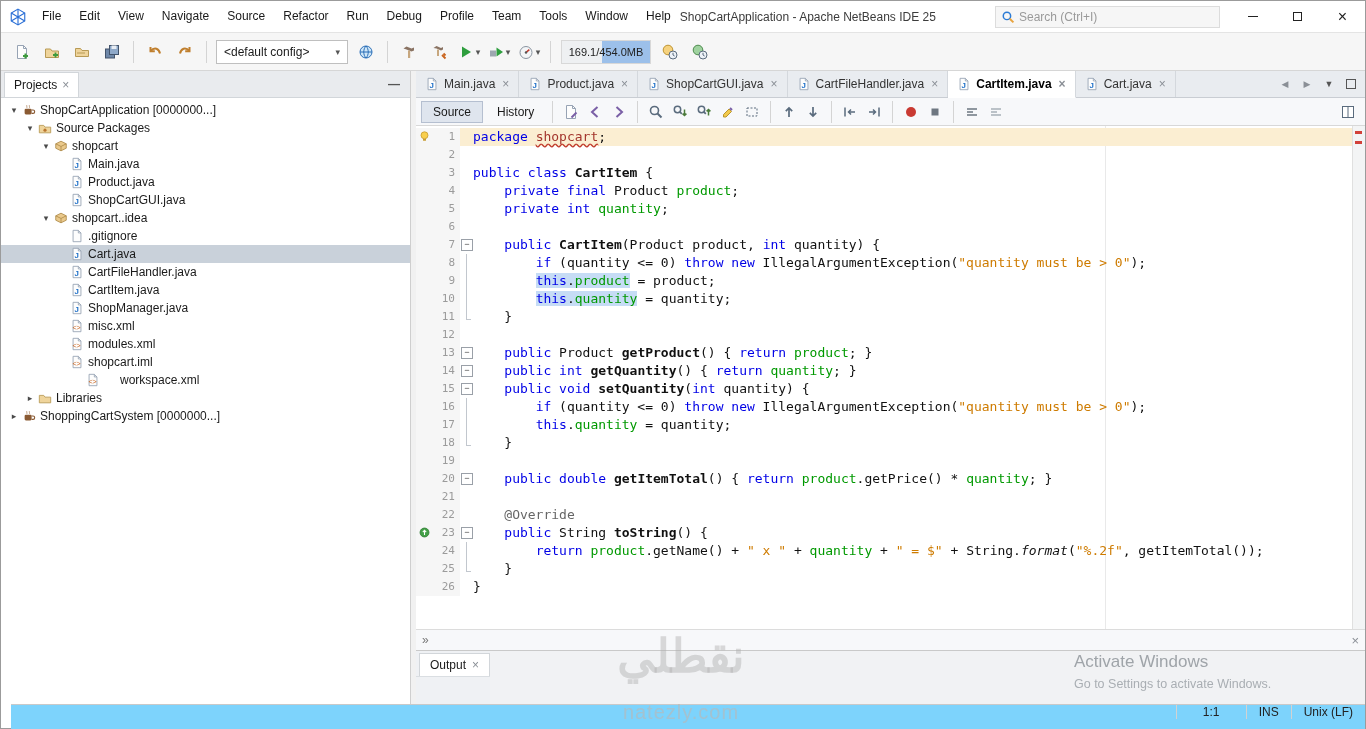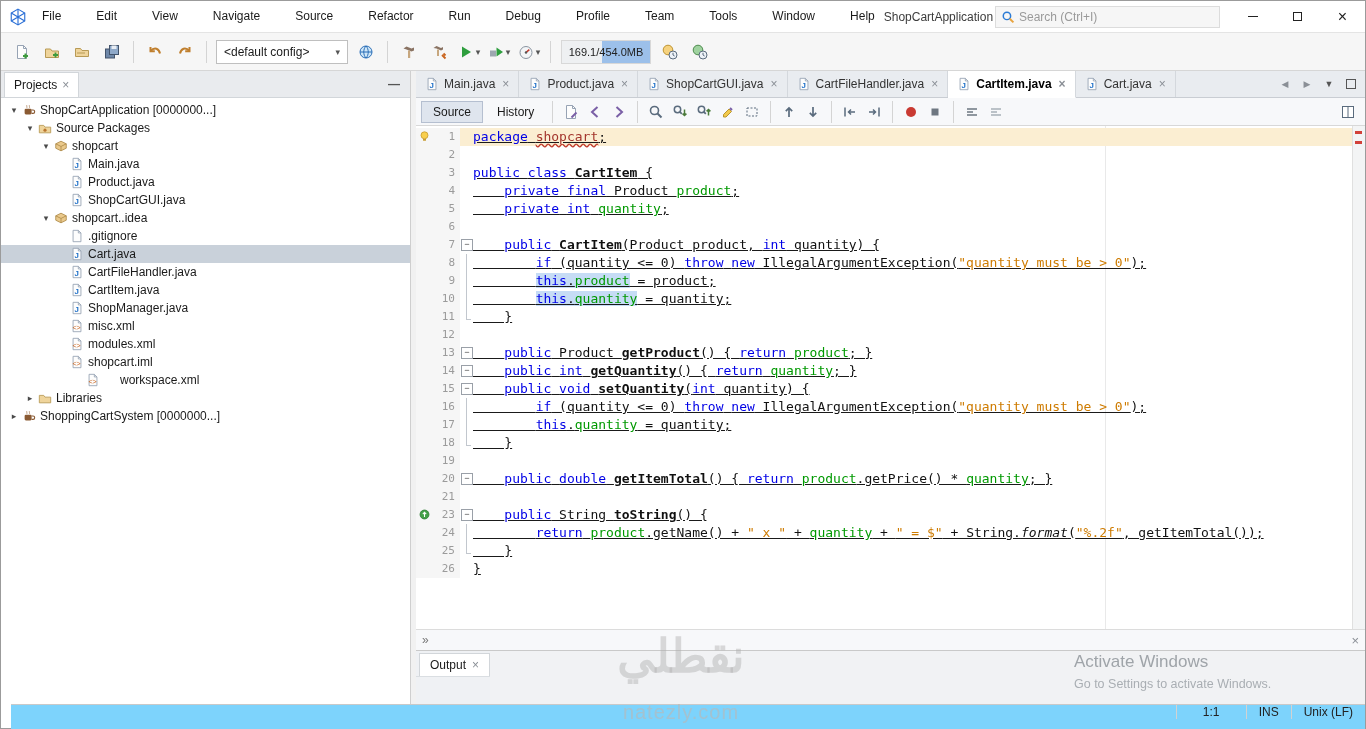--- a/index.html
+++ b/index.html
@@ -3,21 +3,21 @@
 <meta charset="utf-8">
 <style>
   * { margin:0; padding:0; box-sizing:border-box; }
   html,body { width:1366px; height:729px; overflow:hidden; background:#fff;
     font-family:"Liberation Sans", sans-serif; font-size:12px; color:#1a1a1a; }
   .window { position:relative; width:1366px; height:729px; border:1px solid #9b9b9b; background:#fff; }
 
   
   .titlebar { height:32px; display:flex; align-items:center; background:#fff; border-bottom:1px solid #e4e4e4; padding-left:8px; }
   .app-logo { width:18px; height:18px; margin-right:6px; display:flex; }
-  .menubar { display:flex;gap:17px; }
+  .menubar { display:flex; }
   .menu-item { padding:0 9px; line-height:31px; cursor:default; }
   .title-center { flex:1; text-align:left; color:#3c3c3c; white-space:nowrap; overflow:hidden; }
   .search-wrap { width:225px; height:22px; background:#f6f6f6; border:1px solid #dcdcdc; display:flex; align-items:center; padding:0 5px; margin-right:10px; }
   .search-wrap .icn { margin-right:4px; display:flex; }
   .search-input { border:none; outline:none; background:transparent; width:180px; font-family:"Liberation Sans",sans-serif; font-size:12px; color:#333; }
   .search-input::placeholder { color:#9a9a9a; }
   .win-btns { display:flex; height:32px; }
   .win-btn { width:45px; height:32px; display:flex; align-items:center; justify-content:center; }
   .glyph-min { width:10px; height:1px; background:#222; display:block; }
   .glyph-max { width:9px; height:9px; border:1px solid #222; display:block; }
@@ -68,21 +68,21 @@
   .split-btn { margin-left:auto; }
 
   .code-area { flex:1; position:relative; background:#fff; overflow:hidden;
     font-family:"DejaVu Sans Mono", monospace; font-size:13px; }
   .margin-guide { position:absolute; left:689px; top:0; bottom:0; width:1px; background:#e9e9e9; }
   #codelines { position:absolute; inset:0 13px 0 0; padding-top:2px; }
   .cline { display:flex; height:18px; line-height:18px; }
   .lgut { width:44px; flex:none; background:#f6f6f6; display:flex; align-items:center; }
   .gl { width:16px; height:14px; display:flex; justify-content:center; flex:none; }
   .ln { flex:1; text-align:right; padding-right:5px; color:#9b9b9b; font-size:11px; }
-  .lbody { flex:1; display:flex; min-width:0;text-decoration:underline; }
+  .lbody { flex:1; display:flex; min-width:0; }
   .cline.hl .lbody { background:#fbeed2; }
   .fold { width:13px; flex:none; position:relative; }
   .fold.start::before { content:"\2212"; position:absolute; left:1px; top:3px; width:10px; height:10px; line-height:9px; text-align:center; font-size:9px; color:#444; border:1px solid #9aa0a8; background:#fff; font-family:"Liberation Sans",sans-serif; }
   .fold.cont::before { content:""; position:absolute; left:6px; top:0; bottom:0; width:1px; background:#c2c7ce; }
   .fold.end::before { content:""; position:absolute; left:6px; top:0; height:12px; width:1px; background:#c2c7ce; }
   .fold.end::after { content:""; position:absolute; left:6px; top:11px; width:5px; height:1px; background:#c2c7ce; }
   .ltext { white-space:pre; }
   .tk-p { color:#111; }
   .tk-k { color:#0000e6; }
   .tk-s { color:#ce7b00; }
@@ -947,20 +947,30 @@
                 <span class="gl"></span>
                 <span class="ln">21</span>
               </span>
               <span class="lbody">
                 <span class="fold"></span>
                 <span class="ltext"></span>
               </span>
             </div>
             <div class="cline">
               <span class="lgut">
+                <span class="gl"></span>
+                <span class="ln">22</span>
+              </span>
+              <span class="lbody">
+                <span class="fold"></span>
+                <span class="ltext"><span class="tk tk-p">    </span><span class="tk tk-a">@Override</span></span>
+              </span>
+            </div>
+            <div class="cline">
+              <span class="lgut">
                 <span class="gl">
                   <svg width="13" height="13" viewBox="0 0 16 16">
                     <circle cx="8" cy="8" r="5.5" fill="#43a047" stroke="#2e7d32"></circle>
                     <path d="M8 11V5.5M5.9 7.4 8 5.3l2.1 2.1" stroke="#fff" fill="none" stroke-width="1.3"></path>
                   </svg>
                 </span>
                 <span class="ln">23</span>
               </span>
               <span class="lbody">
                 <span class="fold start"></span>

